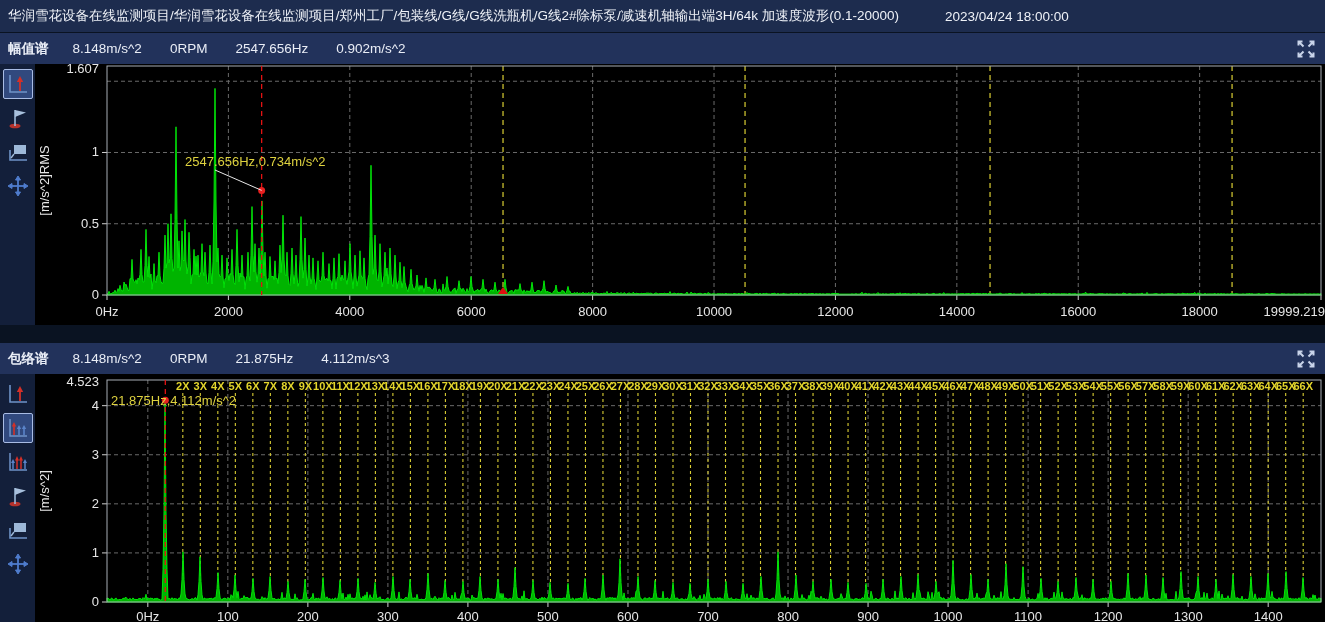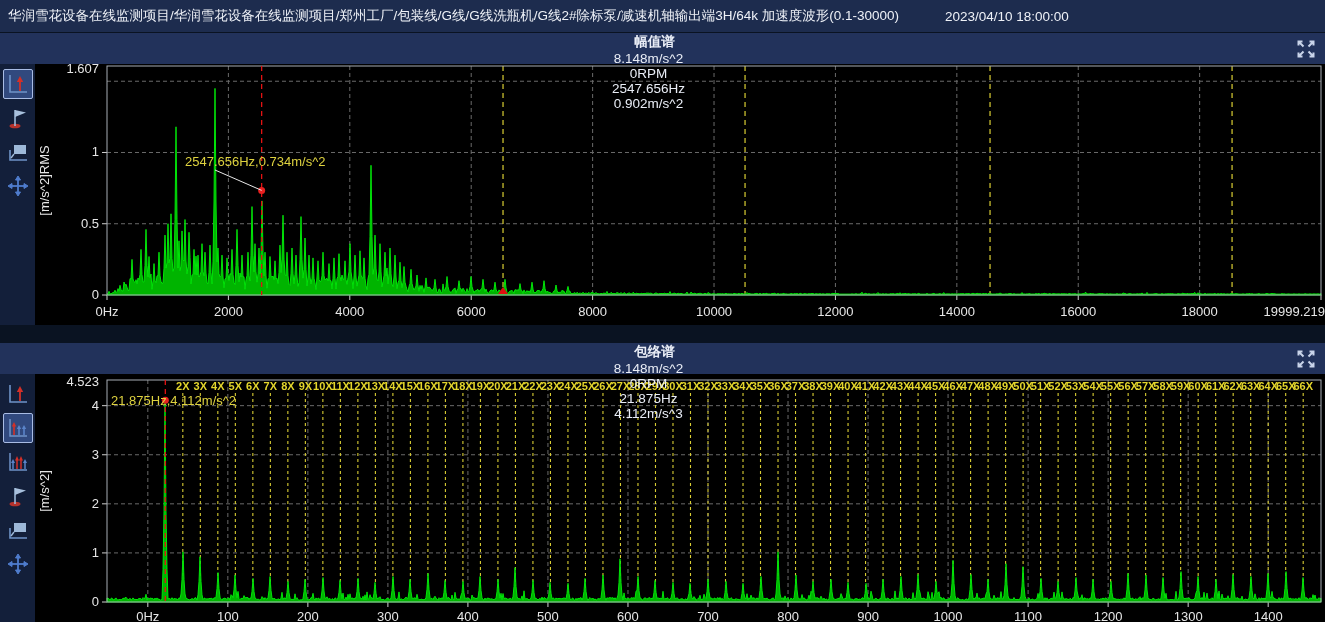--- a/index.html
+++ b/index.html
@@ -4,37 +4,37 @@
 <style>
   html,body{margin:0;padding:0;background:#0a1322;width:1325px;height:622px;overflow:hidden;
             font-family:"Liberation Sans","DejaVu Sans",sans-serif;}
   .titlebar{position:relative;height:32px;background:#1d2c4e;color:#eef1f7;font-size:13.5px;
             display:flex;align-items:center;border-bottom:1px solid #0a1322;}
   .titlebar .ttl{margin-left:8px;white-space:nowrap;}
   .titlebar .dt{position:absolute;left:945px;top:0;height:32px;display:flex;align-items:center;}
   .panel{position:relative;}
   .panel + .panel{margin-top:18px;}
   .phead{position:relative;height:31px;background:#22325b;display:flex;align-items:center;
-         color:#e9edf6;font-size:13.5px;flex-direction:column;}
+         color:#e9edf6;font-size:13.5px;}
   .phead .plabel{font-weight:bold;margin:0 24px 0 8px;}
   .phead .pv{margin-right:28px;}
   .expand{position:absolute;right:7px;top:4px;width:24px;height:24px;cursor:pointer;}
   .pbody{display:flex;background:#000;}
   .toolbar{width:35px;background:#131f3a;padding-top:3px;flex:0 0 35px;}
   .tool{width:28px;height:28px;margin:2px 0 4px 3px;display:flex;align-items:center;
         justify-content:center;border:1px solid transparent;border-radius:2px;cursor:pointer;}
   .tool.selected{background:#31497e;border-color:#a9bce4;}
   svg{display:block;}
 </style>
 </head>
 <body>
 
 <div class="titlebar">
-  <span class="ttl">华润雪花设备在线监测项目/华润雪花设备在线监测项目/郑州工厂/包装线/G线/G线洗瓶机/G线2#除标泵/减速机轴输出端3H/64k 加速度波形(0.1-30000)</span>
-  <span class="dt">2023/04/10 18:00:00</span>
+  <span class="ttl">华润雪花设备在线监测项目/华润雪花设备在线监测项目/郑州工厂/包装线/G线/G线洗瓶机/G线2#除标泵/减速机轴输出端3H/64k 加速度波形(0.1-20000)</span>
+  <span class="dt">2023/04/24 18:00:00</span>
 </div>
 
 <div class="panel">
   <div class="phead">
     <span class="plabel">幅值谱</span>
     <span class="pv">8.148m/s^2</span>
     <span class="pv">0RPM</span>
     <span class="pv">2547.656Hz</span>
     <span class="pv">0.902m/s^2</span>
     <span class="expand">

